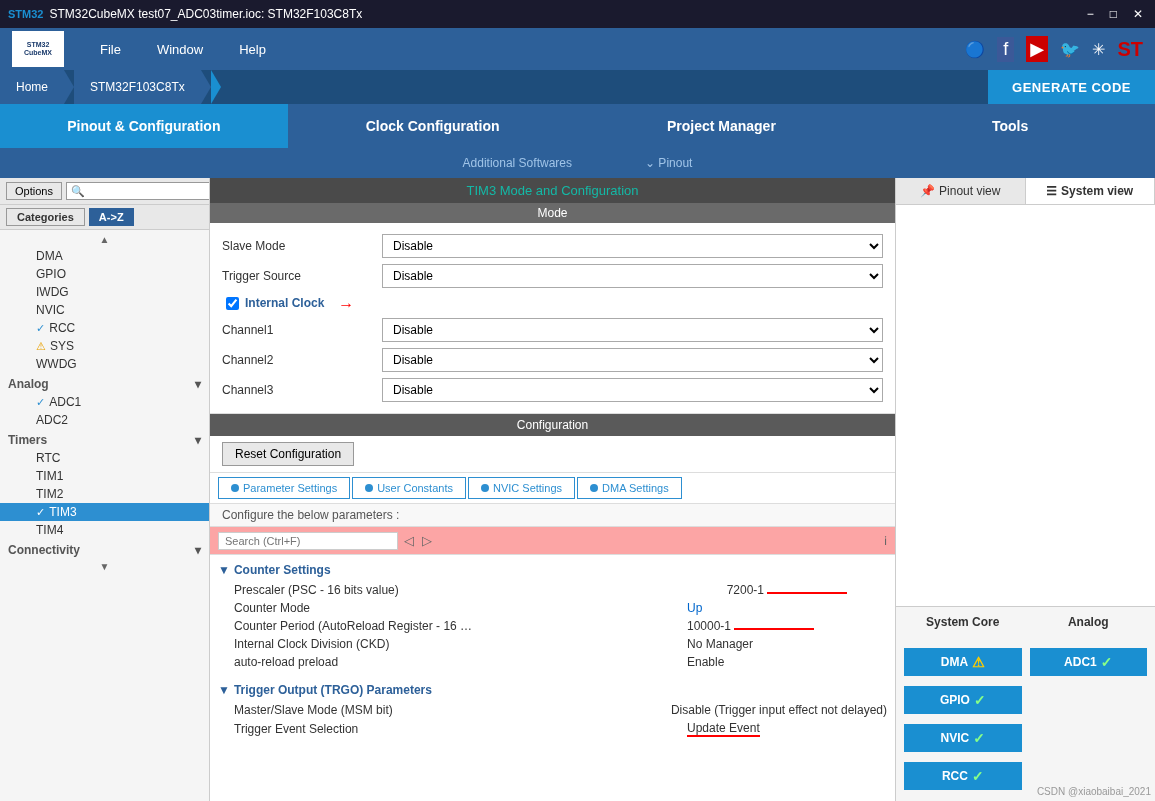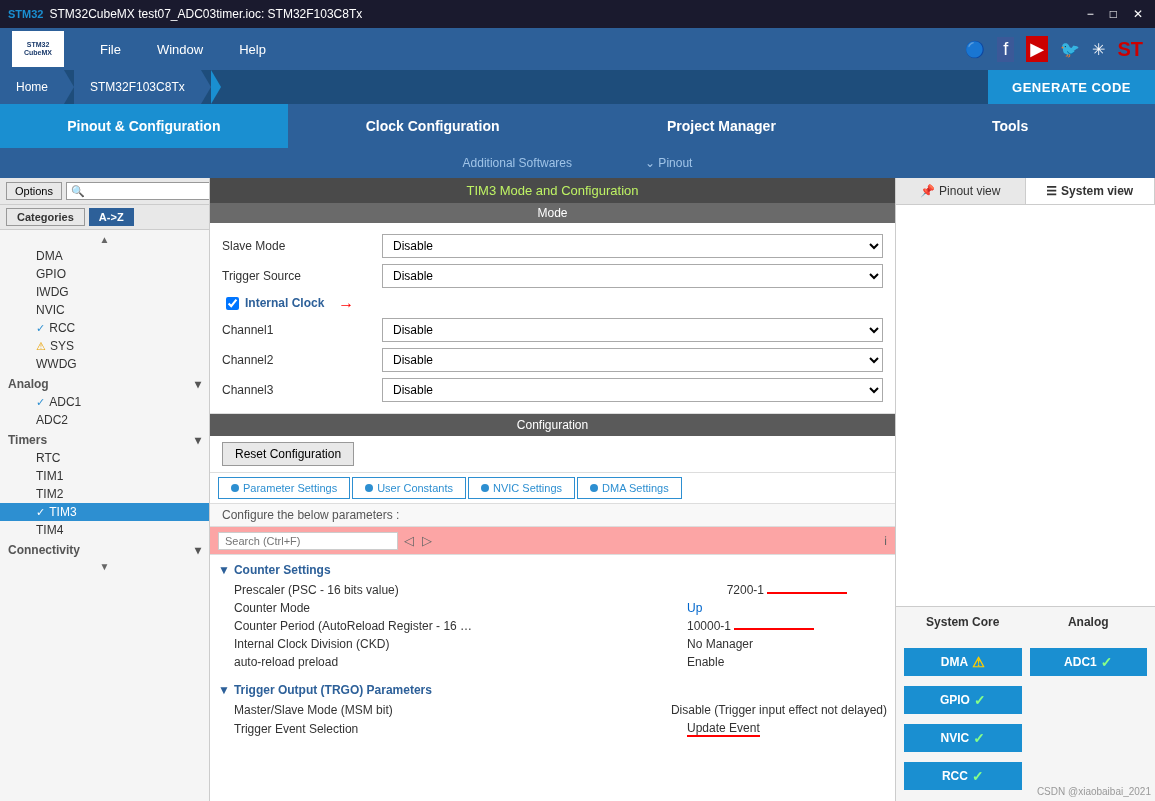--- a/index.html
+++ b/index.html
@@ -190,21 +190,21 @@
     
     .main-panel {
       flex: 1;
       display: flex;
       flex-direction: column;
       background: #f0f0f0;
       overflow: hidden;
     }
     .panel-title {
       background: #4a4a4a;
-      color: #bef264;
+      color: #14b8a6;
       text-align: center;
       padding: 5px;
       font-size: 13px;
     }
     .panel-subtitle {
       background: #6a6a6a;
       color: white;
       text-align: center;
       padding: 3px;
       font-size: 12px;

